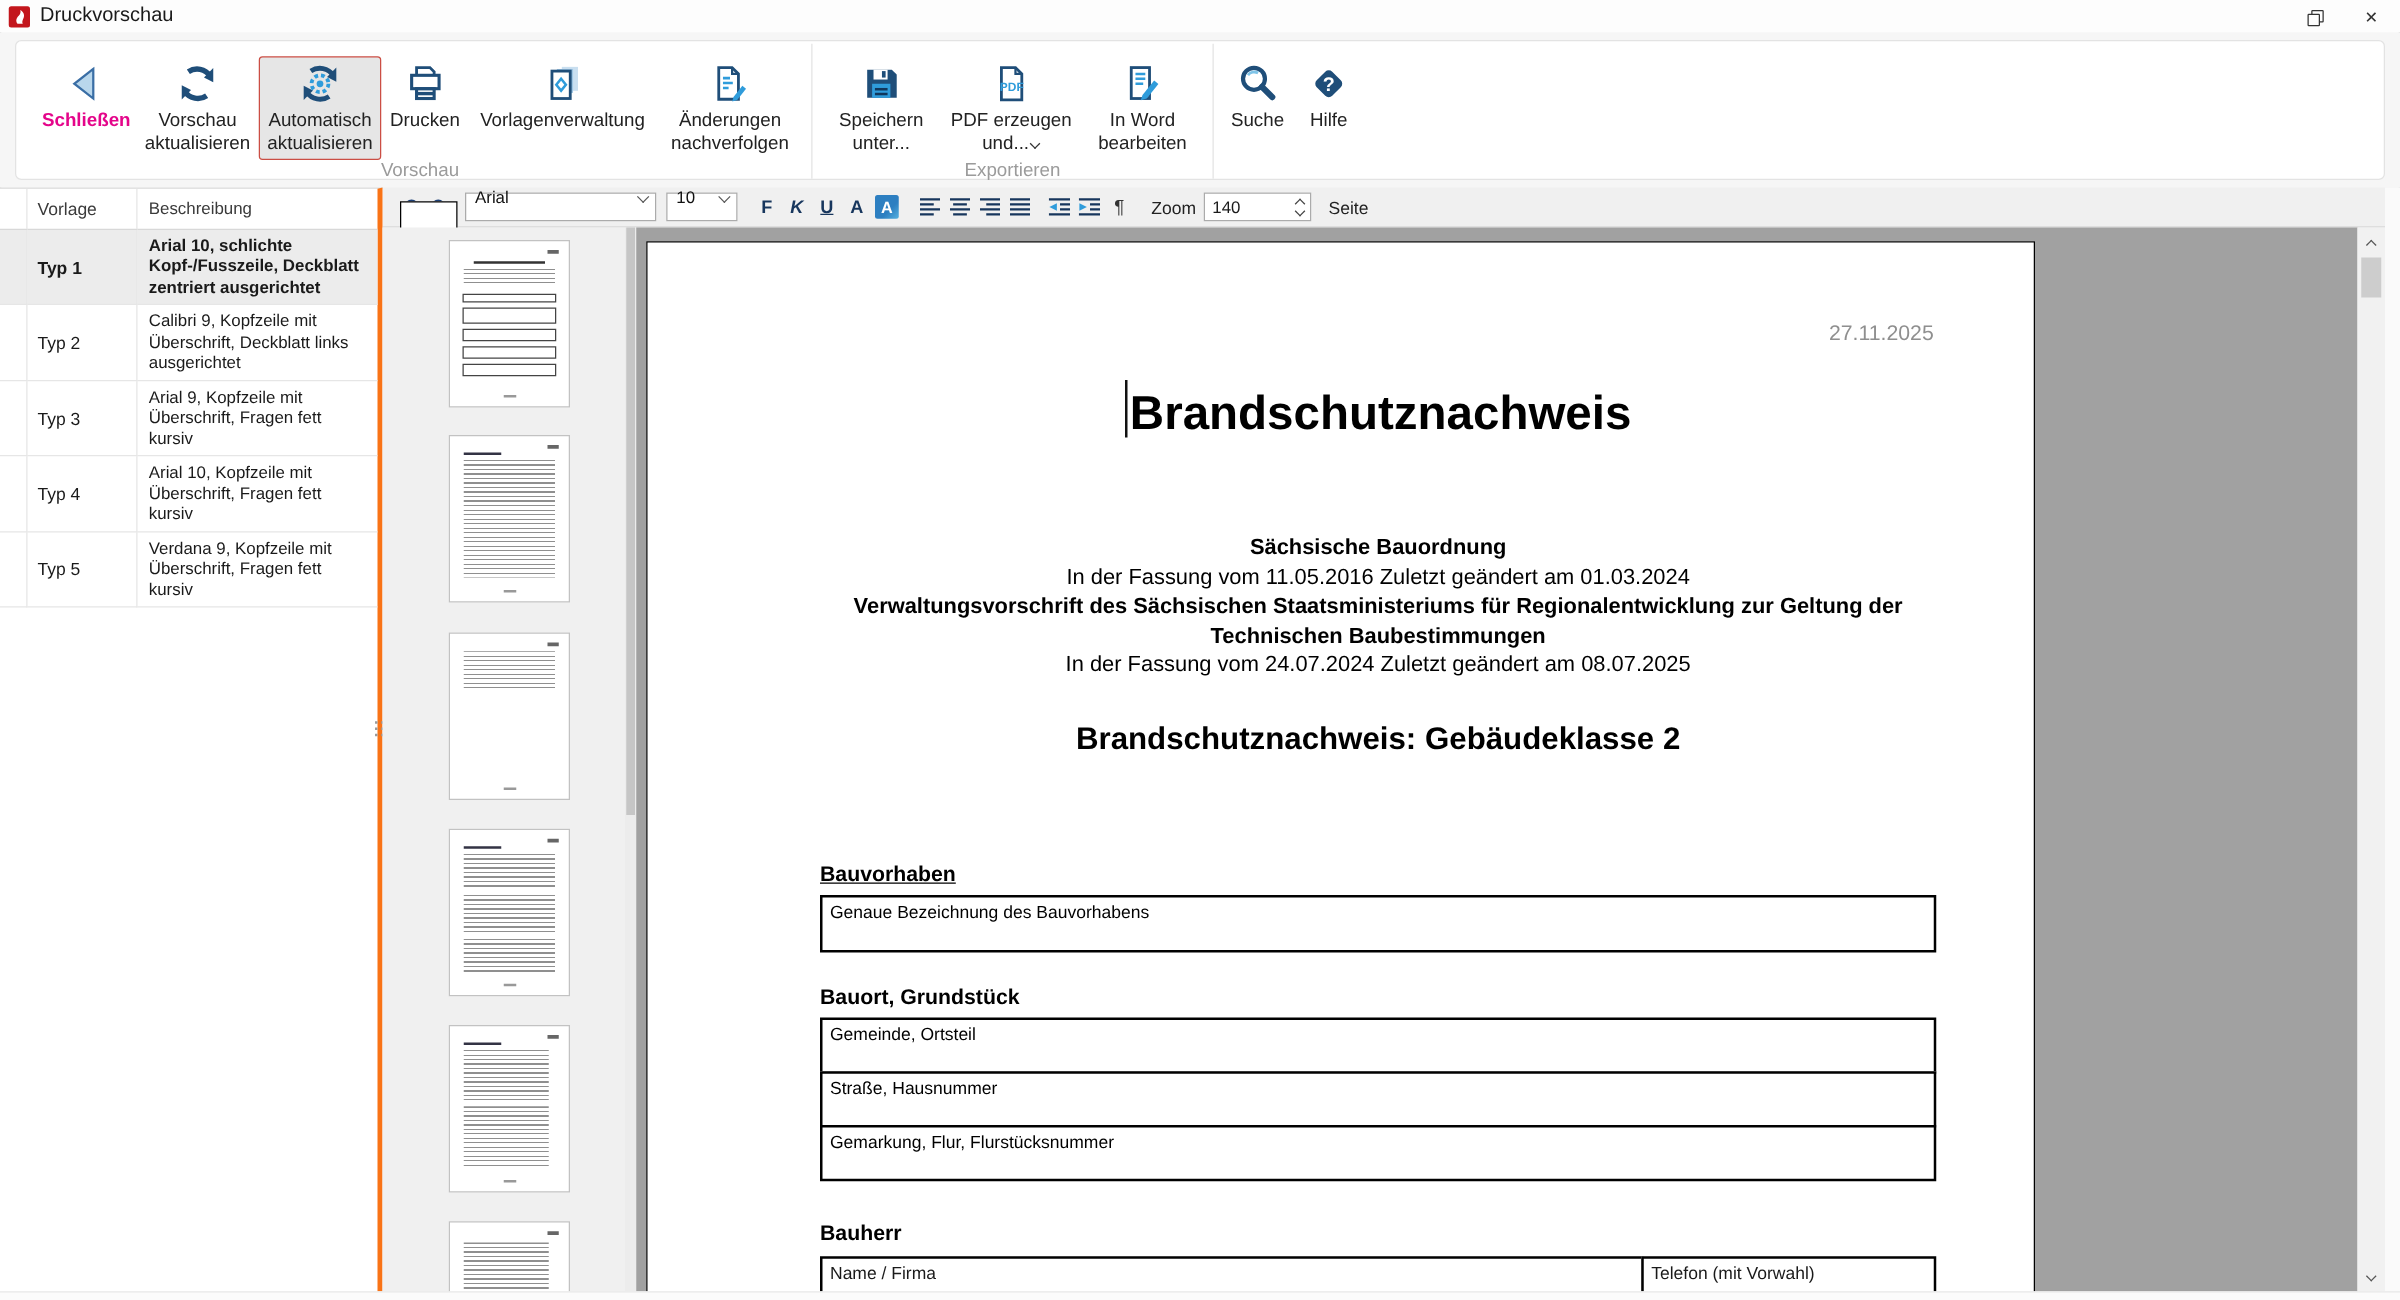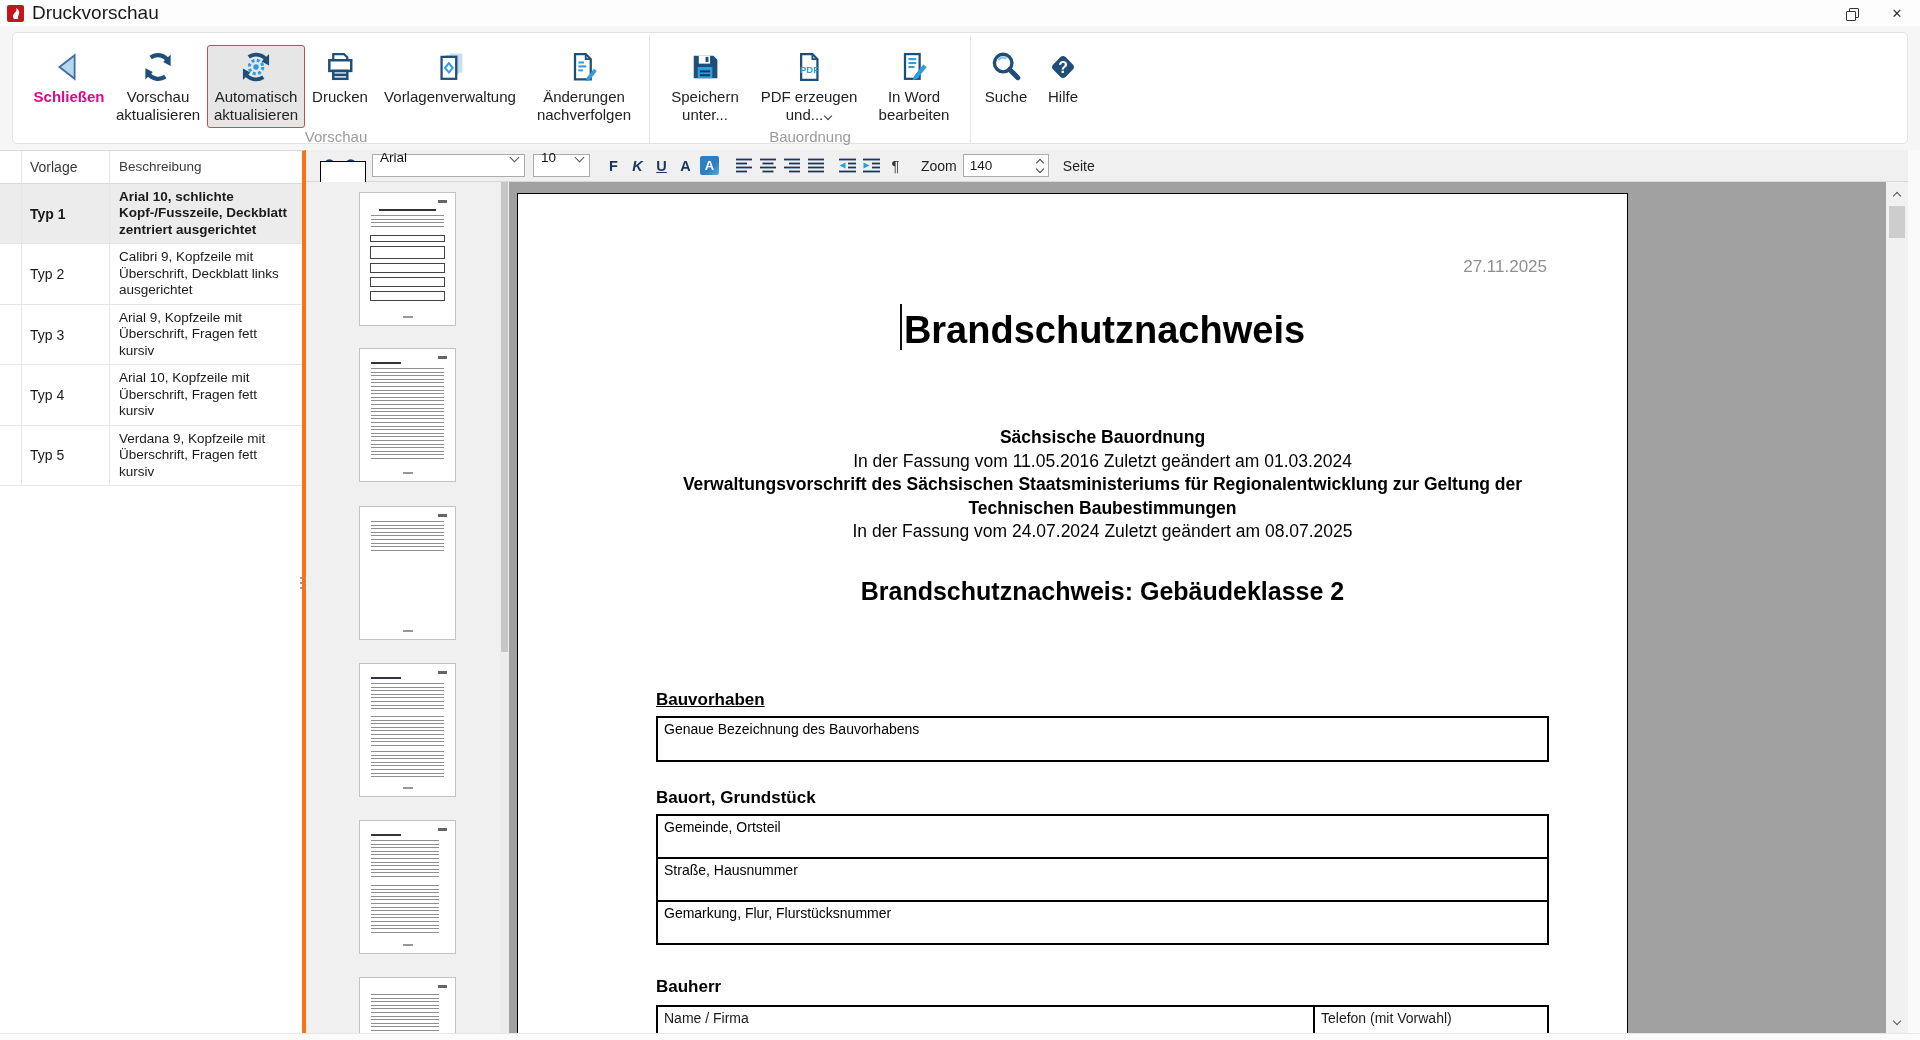--- a/index.html
+++ b/index.html
@@ -6,21 +6,21 @@
   html,body { width:1920px; height:1040px; overflow:hidden; }
   body {
     font-family:"Liberation Sans", sans-serif;
     background:#f6f6f6; position:relative; color:#1a1a1a;
     box-shadow: inset 0 0 0 1px #bdbdbd;
   }
 
   
   .titlebar { position:absolute; left:0; top:0; width:1920px; height:26px; background:#fdfdfd; display:flex; align-items:center; }
   .app-icon { width:17px; height:17px; background:#c3161c; border-radius:2px; margin:0 8px 0 7px; display:flex; align-items:center; justify-content:center; }
-  .titlebar-text { font-size:19px; color:#1a1a1a; }
+  .titlebar-text { font-size:16px; color:#1a1a1a; }
   .caption-buttons { margin-left:auto; display:flex; height:100%; }
   .cap-btn { width:46px; height:26px; display:flex; align-items:center; justify-content:center; color:#333; font-size:13px; cursor:default; }
   .restore-glyph { width:10px; height:10px; position:relative; }
   .restore-glyph::before { content:""; position:absolute; left:2.5px; top:0; width:8px; height:8px; border:1.2px solid #333; border-radius:1px; background:#fdfdfd; }
   .restore-glyph::after { content:""; position:absolute; left:0; top:2.5px; width:8px; height:8px; border:1.2px solid #333; border-radius:1px; background:#fdfdfd; }
 
   
   .ribbon { position:absolute; left:0; top:26px; width:1920px; height:124px; background:#f6f6f6; }
   .ribbon-panel { position:absolute; left:12px; top:6px; right:12px; height:112px; background:#fff; border:1px solid #e3e3e3; border-radius:5px; display:flex; align-items:stretch; padding:2px 4px 0 10px; }
   .rgroup { display:flex; flex-direction:column; position:relative; padding:0 6px; }
@@ -250,21 +250,21 @@
               <rect x="8" y="4.5" width="13" height="22" fill="#fff" stroke="#1f4e79" stroke-width="2"></rect>
               <line x1="11" y1="9" x2="18" y2="9" stroke="#2f9cdb" stroke-width="1.8"></line>
               <line x1="11" y1="12.5" x2="18" y2="12.5" stroke="#2f9cdb" stroke-width="1.8"></line>
               <line x1="11" y1="16" x2="16.5" y2="16" stroke="#2f9cdb" stroke-width="1.8"></line>
               <path d="M16 24 l8.3 -10.3 3 2.4 -8.3 10.3 -4.2 1.4 z" fill="#2f9cdb"></path>
             </svg>
           </span>
           <span class="rlabel">In Word bearbeiten</span>
         </div>
       </div>
-      <div class="rgroup-label">Bauordnung</div>
+      <div class="rgroup-label">Exportieren</div>
     </div>
 
     <div class="rgroup">
       <div class="rgroup-buttons">
         <div class="rbtn w58">
           <span class="ricon">
             <svg viewBox="0 0 32 32">
               <circle cx="13.5" cy="12.5" r="7.8" fill="none" stroke="#1f4e79" stroke-width="3"></circle>
               <path d="M9.2 9.8 a5.6 5.6 0 0 1 7.2 -1.4" fill="none" stroke="#7fc4e8" stroke-width="2"></path>
               <line x1="19.2" y1="18.2" x2="26.5" y2="25.5" stroke="#1f4e79" stroke-width="4.4" stroke-linecap="round"></line>

